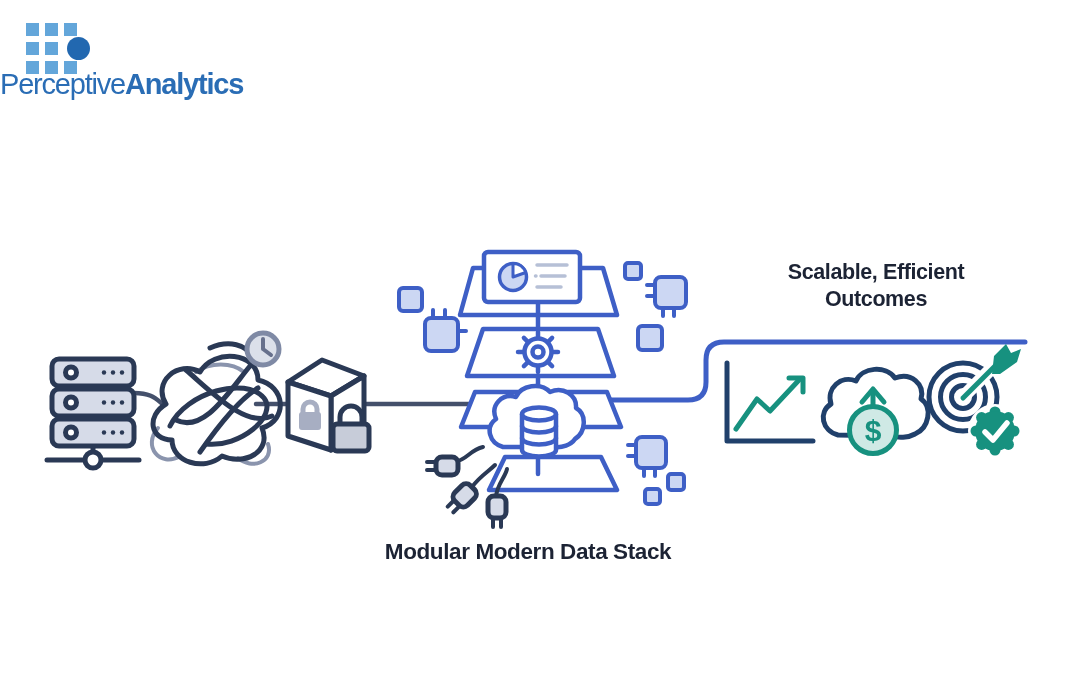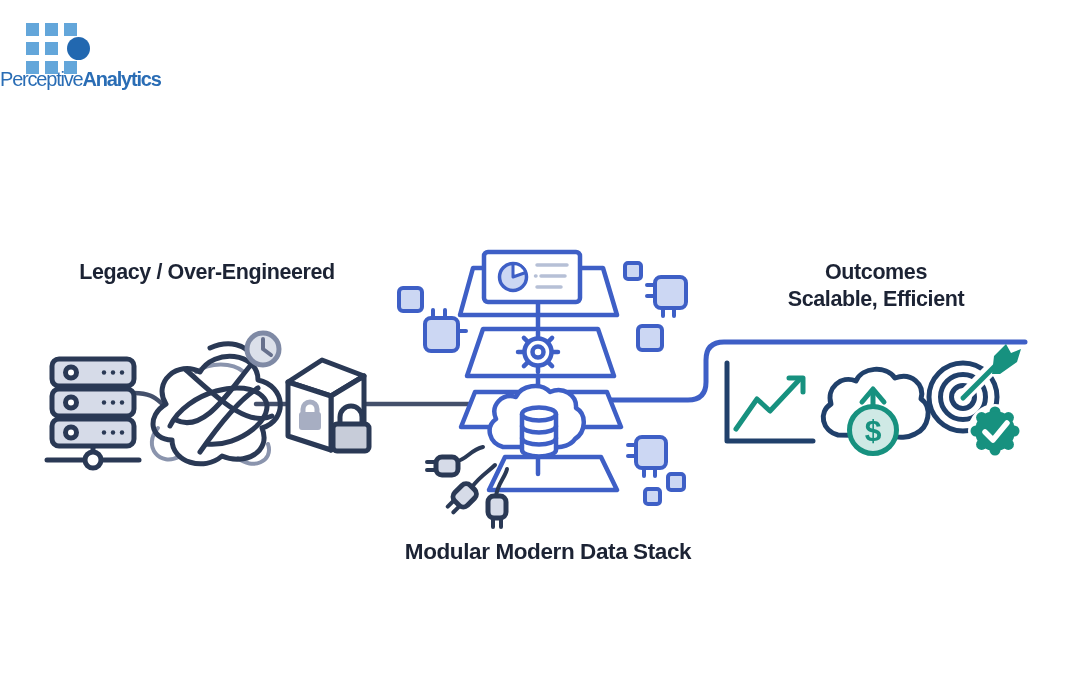--- a/index.html
+++ b/index.html
@@ -4,21 +4,21 @@
 <style>
   html,body{margin:0;padding:0;}
   body{width:1080px;height:675px;background:#ffffff;position:relative;overflow:hidden;
        font-family:"Liberation Sans",sans-serif;}
   .abs{position:absolute;}
   
   .logo-grid{position:absolute;left:26px;top:23px;width:51px;height:51px;}
   .logo-sq{position:absolute;width:13px;height:13px;background:var(--logo-square);}
   .logo-circle{position:absolute;left:41px;top:14px;width:23px;height:23px;border-radius:50%;
                background:var(--logo-circle);}
-  .logo-text{position:absolute;left:0px;top:68px;font-size:20px;letter-spacing:-1.2px;
+  .logo-text{position:absolute;left:0px;top:68px;font-size:29px;letter-spacing:-1.2px;
              color:var(--logo-blue);white-space:nowrap;}
   .logo-text .bold{font-weight:700;}
   
   .heading{position:absolute;text-align:center;font-weight:700;font-size:21.5px;
            line-height:27px;color:var(--heading);letter-spacing:-0.4px;}
   .heading-lg{font-size:22.5px;}
   
   .ln-royal{stroke:var(--royal);stroke-width:4.5;fill:none;stroke-linecap:round;stroke-linejoin:round;}
   .shape-royal{stroke:var(--royal);stroke-width:4.5;fill:#fff;stroke-linejoin:round;}
   .pie-fill{stroke:var(--royal);stroke-width:3.5;fill:var(--chip-fill);}
@@ -63,27 +63,26 @@
     <div class="logo-sq" style="left:19px;top:38px"></div>
     <div class="logo-sq" style="left:38px;top:38px"></div>
     <div class="logo-circle"></div>
   </div>
   <div class="logo-text">
     <span>Perceptive</span><span class="bold">Analytics</span>
   </div>
 </div>
 
 <div class="heading" style="left:40px;top:259px;width:334px">
-  <div>Legacy / Over-Engineered</div>
 </div>
 <div class="heading" style="left:709px;top:259px;width:334px">
+  <div>Scalable, Efficient</div>
   <div>Outcomes</div>
-  <div>Scalable, Efficient</div>
 </div>
-<div class="heading heading-lg" style="left:368px;top:538px;width:360px">Modular Modern Data Stack</div>
+<div class="heading heading-lg" style="left:348px;top:538px;width:360px">Modular Modern Data Stack</div>
 
 <svg class="abs" style="left:0;top:0" width="1080" height="675" viewBox="0 0 1080 675">
 
   <g>
     <path class="ln-connector" d="M134 393 C152 393 156 399 164 405"></path>
     <path class="ln-connector" d="M256 404 H290"></path>
     <path class="ln-connector" d="M364 404 H470"></path>
   </g>
   <path class="ln-royal-connector" d="M611 400 H688 Q706 400 706 382 V360 Q706 342 724 342 H1025"></path>
 

